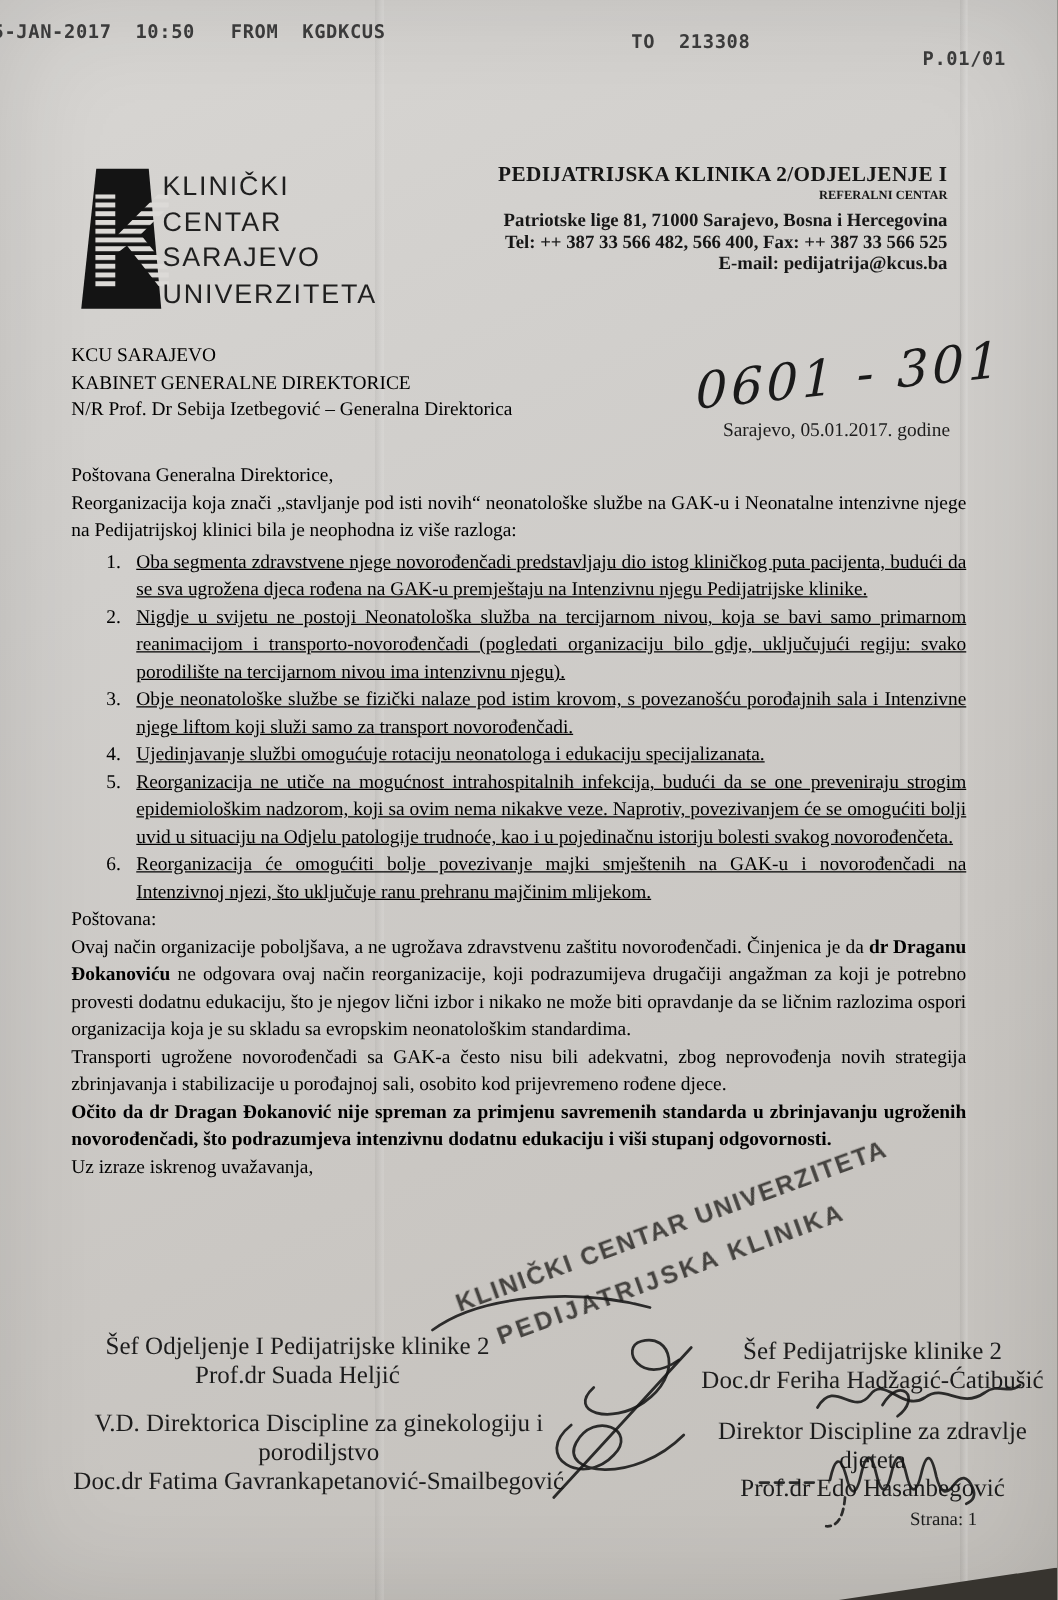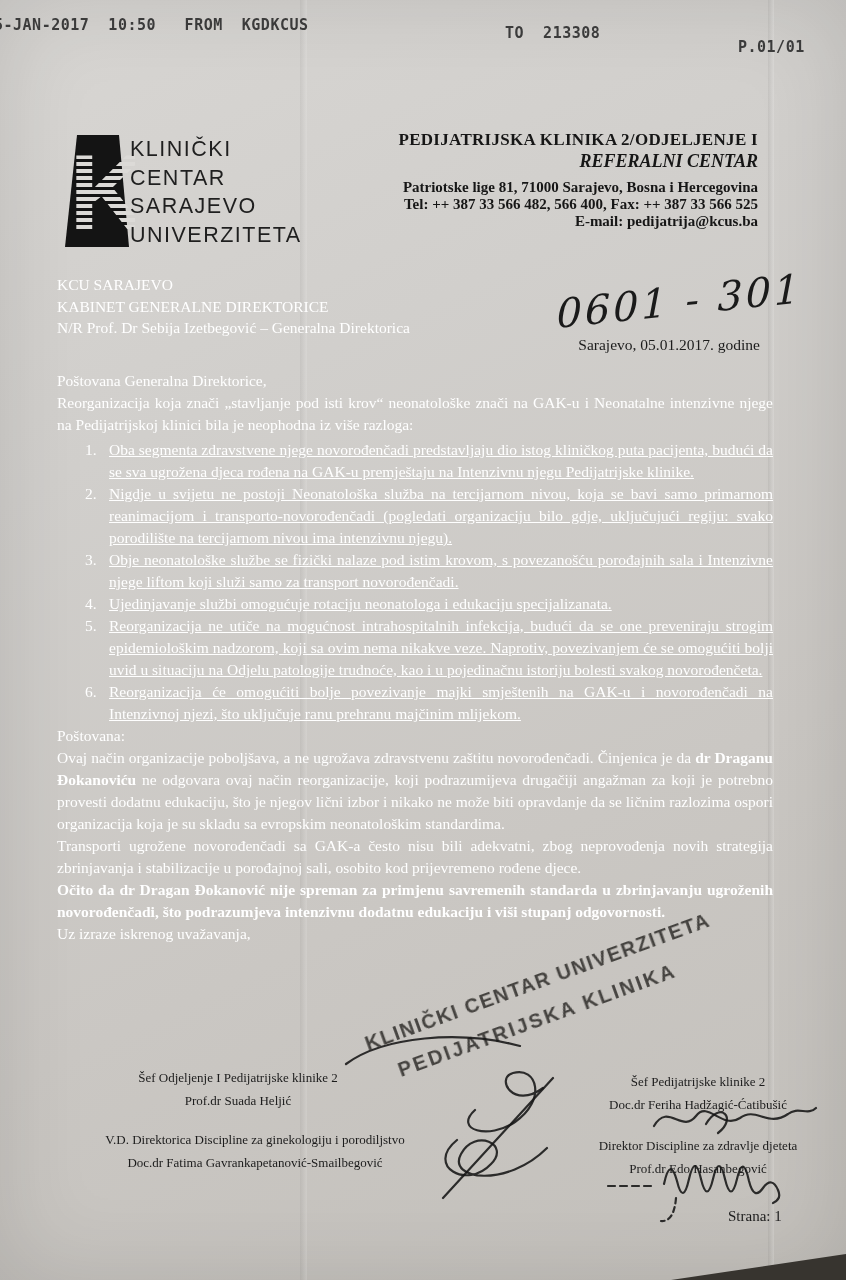--- a/index.html
+++ b/index.html
@@ -26,47 +26,47 @@
   .fax-left{left:-6px;top:16px;font-size:15px;}
   .fax-to{left:505px;top:24px;font-size:15px;}
   .fax-page{left:738px;top:38px;font-size:15px;}
 
   
   .logo-mark{left:57px;top:134px;width:78px;height:114px;}
   .logo-text{left:130px;top:135px;font-family:"Liberation Sans","DejaVu Sans",sans-serif;
     font-size:21.5px;line-height:28.5px;letter-spacing:1.5px;color:#1f1f1f;white-space:nowrap;}
   .lh-right{right:88px;top:130px;width:480px;text-align:right;color:#161616;}
   .lh-title{font-size:17px;font-weight:bold;letter-spacing:.3px;}
-  .lh-sub{font-size:18px;font-weight:bold;font-style:italic;margin-top:1px;}
+  .lh-sub{font-size:10px;font-weight:bold;margin-top:1px;}
   .lh-addr{font-size:15px;font-weight:bold;margin-top:7px;}
   .lh-tel,.lh-mail{font-size:15px;font-weight:bold;}
 
-  .recipient{left:57px;top:274px;font-size:15.5px;line-height:21.5px;color:#ffffff;}
+  .recipient{left:57px;top:274px;font-size:15.5px;line-height:21.5px;color:#000000;}
   .hand-number{
     left:556px;top:278px;font-size:40px;color:#1a1a1a;
     font-family:"DejaVu Serif",serif;font-style:italic;letter-spacing:3px;
     transform:rotate(-6deg) skewX(-6deg);font-weight:400;
   }
   .date-line{right:86px;top:336px;font-size:15.5px;color:#1c1c1c;}
 
   .body-text{
     left:57px;top:370px;width:716px;font-size:15.5px;line-height:22px;
-    color:#ffffff;text-align:justify;
+    color:#000000;text-align:justify;
   }
   .body-text p{margin:0;}
   .list{margin-top:3px;}
   .li{display:flex;}
   .li .num{flex:0 0 24px;margin-left:28px;text-align:left;}
   .li .txt{flex:1;text-align:justify;text-decoration:underline;}
   .zakljucak{margin-top:34px;}
   .transport{margin-top:16px;}
   .bold-para{margin-top:14px;font-weight:bold;}
   .closing{margin-top:16px;}
 
-  .sig-block{position:absolute;text-align:center;font-size:13px;line-height:23px;color:#1c1c1c;}
+  .sig-block{position:absolute;text-align:center;font-size:20px;line-height:23px;color:#1c1c1c;}
   .sb-tl{left:48px;top:1066px;width:380px;}
   .sb-tr{left:548px;top:1070px;width:300px;}
   .sb-bl{left:40px;top:1128px;width:430px;}
   .sb-br{left:548px;top:1134px;width:300px;}
 
   .stamp{
     left:372px;top:1032px;width:460px;
     transform:rotate(-20deg);transform-origin:left center;
     font-family:"Liberation Sans","DejaVu Sans",sans-serif;
     font-weight:700;color:#2f2d2a;opacity:.85;filter:blur(.3px);
@@ -122,21 +122,21 @@
   <div>KCU SARAJEVO</div>
   <div>KABINET GENERALNE DIREKTORICE</div>
   <div>N/R Prof. Dr Sebija Izetbegović – Generalna Direktorica</div>
 </div>
 
 <div class="abs hand-number">0601 - 301</div>
 <div class="abs date-line">Sarajevo, 05.01.2017. godine</div>
 
 <div class="abs body-text">
   <p>Poštovana Generalna Direktorice,</p>
-  <p>Reorganizacija koja znači „stavljanje pod isti krov“ neonatološke znači na GAK-u i Neonatalne intenzivne njege na Pedijatrijskoj klinici bila je neophodna iz više razloga:</p>
+  <p>Reorganizacija koja znači „stavljanje pod isti novih“ neonatološke službe na GAK-u i Neonatalne intenzivne njege na Pedijatrijskoj klinici bila je neophodna iz više razloga:</p>
   <div class="list">
     <div class="li">
       <span class="num">1.</span>
       <span class="txt">Oba segmenta zdravstvene njege novorođenčadi predstavljaju dio istog kliničkog puta pacijenta, budući da se sva ugrožena djeca rođena na GAK-u premještaju na Intenzivnu njegu Pedijatrijske klinike.</span>
     </div>
     <div class="li">
       <span class="num">2.</span>
       <span class="txt">Nigdje u svijetu ne postoji Neonatološka služba na tercijarnom nivou, koja se bavi samo primarnom reanimacijom i transporto-novorođenčadi (pogledati organizaciju bilo gdje, uključujući regiju: svako porodilište na tercijarnom nivou ima intenzivnu njegu).</span>
     </div>
     <div class="li">

